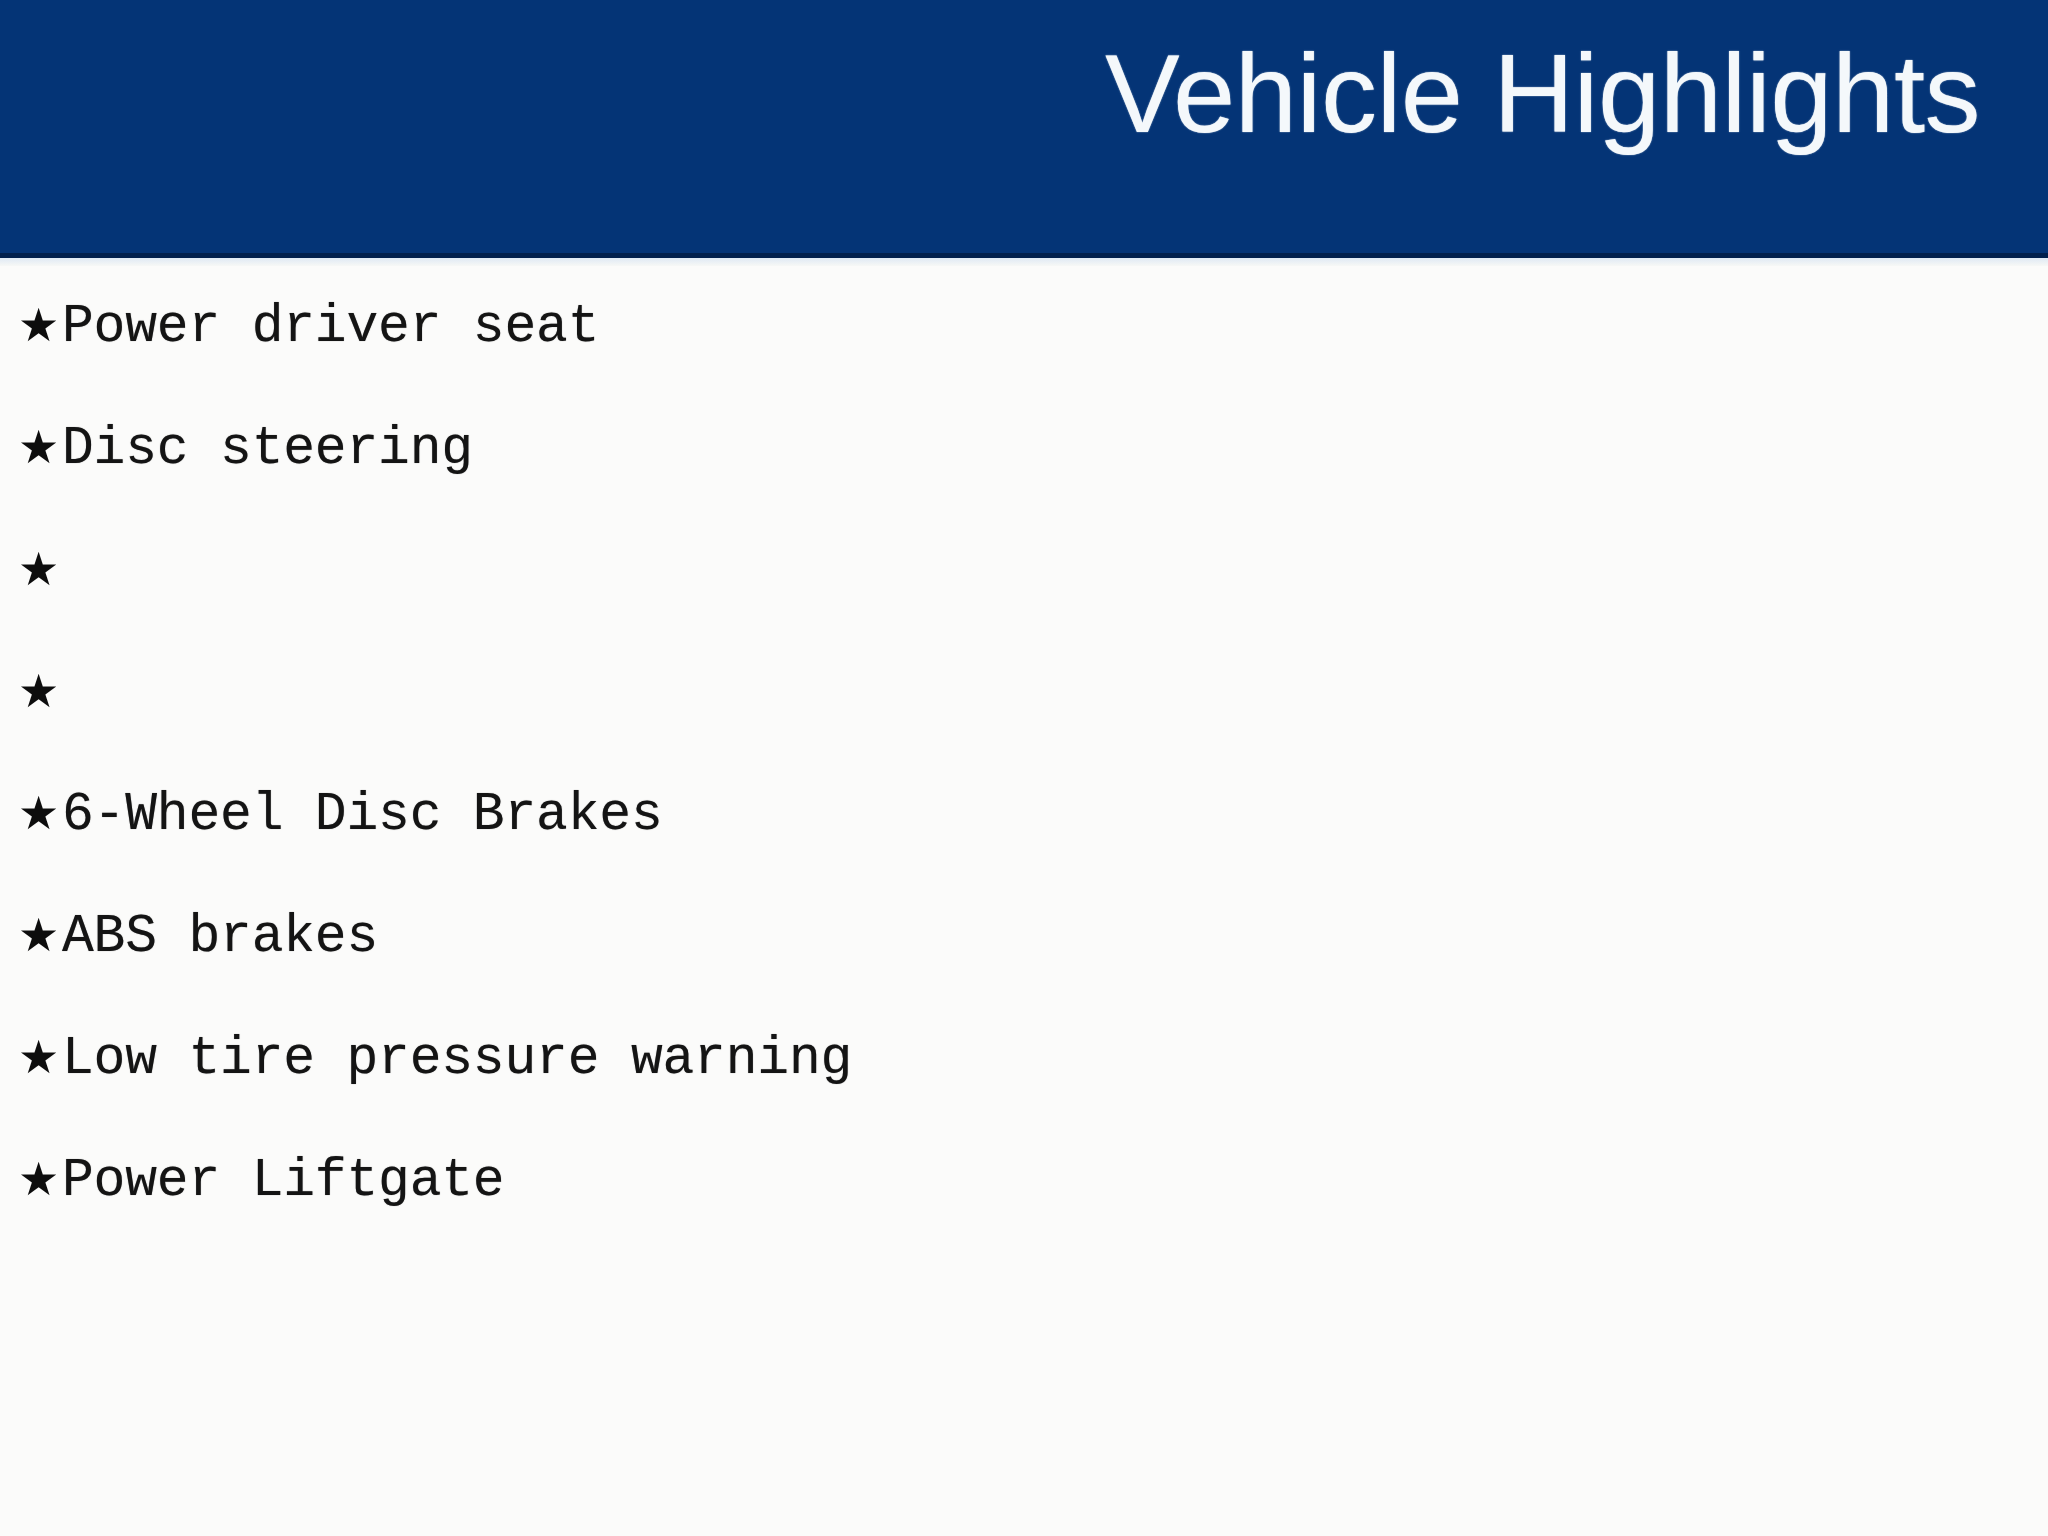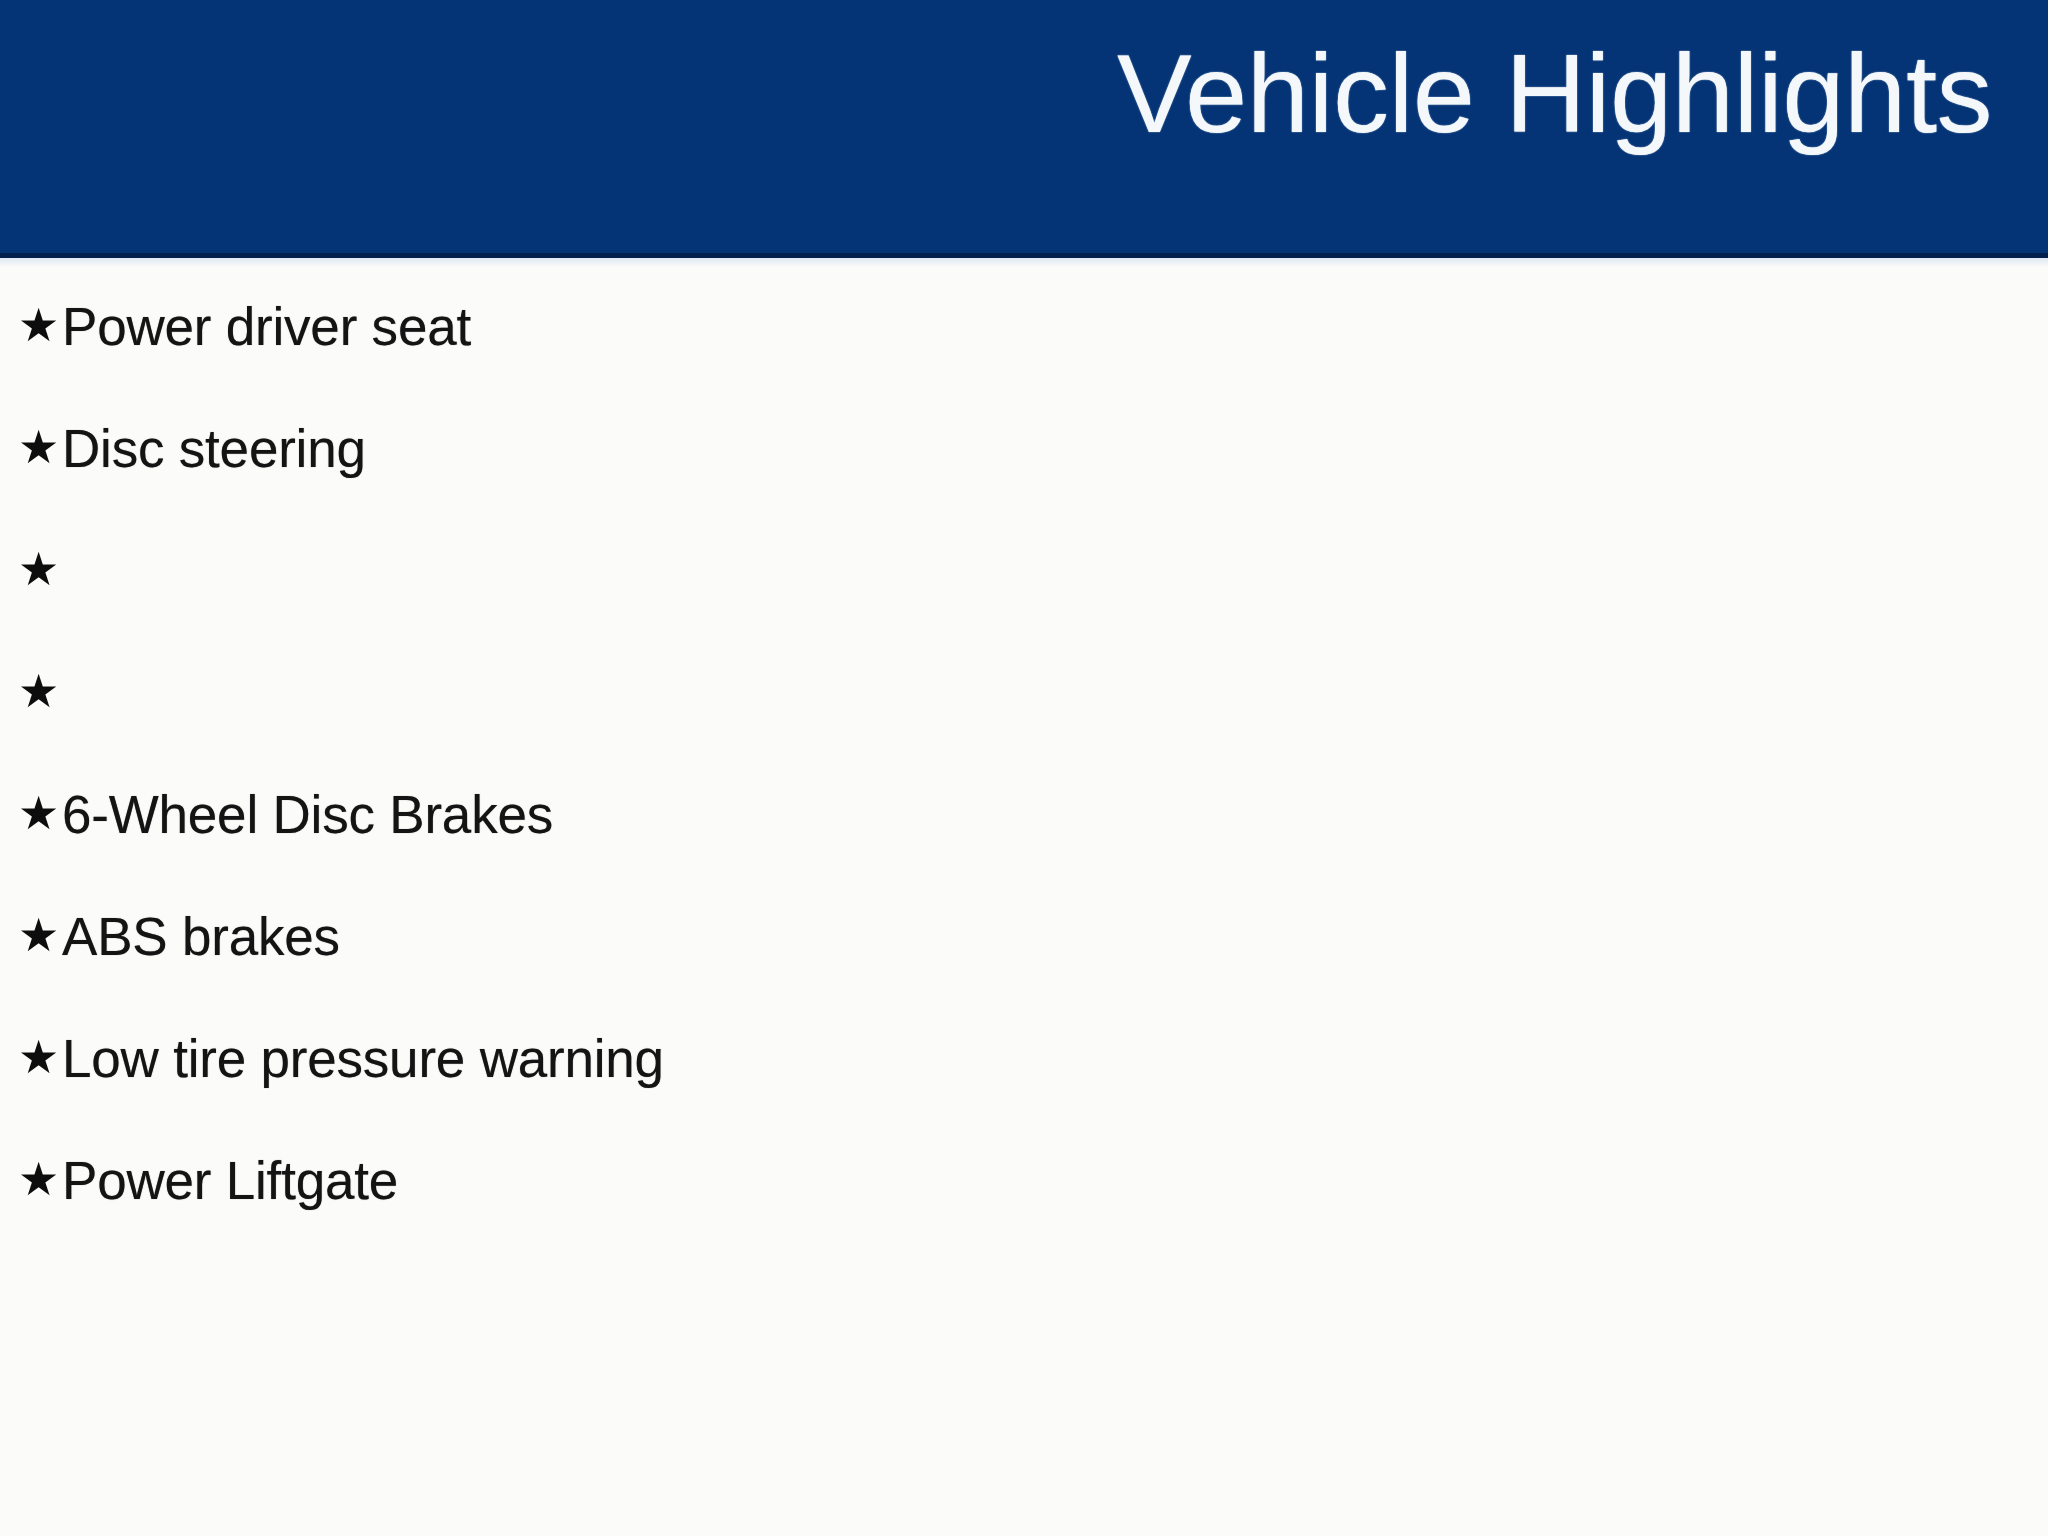--- a/index.html
+++ b/index.html
@@ -48,21 +48,21 @@
     position: absolute;
     left: 0;
     top: 258px;
     width: 2048px;
     height: 8px;
     background: linear-gradient(to bottom, #dfe9f4 0%, #f7f8f6 100%);
   }
 
   #header-title {
     position: absolute;
-    right: 56px;
+    right: 68px;
     top: 28px;
     width: 1800px;
     text-align: right;
     color: #f4f8fb;
     font-family: "Liberation Sans", sans-serif;
     font-size: 112px;
     font-weight: 400;
     line-height: 1.18;
     letter-spacing: -0.5px;
     white-space: nowrap;
@@ -97,21 +97,21 @@
     line-height: 1;
     text-align: left;
     position: relative;
     top: -2px;
     font-family: "DejaVu Sans", sans-serif;
   }
 
   .highlight-label {
     flex: 0 1 auto;
     color: #141414;
-    font-family: Liberation Sans, sans-serif;
+    font-family: Liberation Mono, monospace;
     font-size: 53px;
     font-weight: 400;
     line-height: 1.1;
     letter-spacing: -0.2px;
     white-space: nowrap;
     text-shadow: 0 0 0.9px rgba(20,20,20,0.55);
   }
 </style>
 </head>
 <body>

